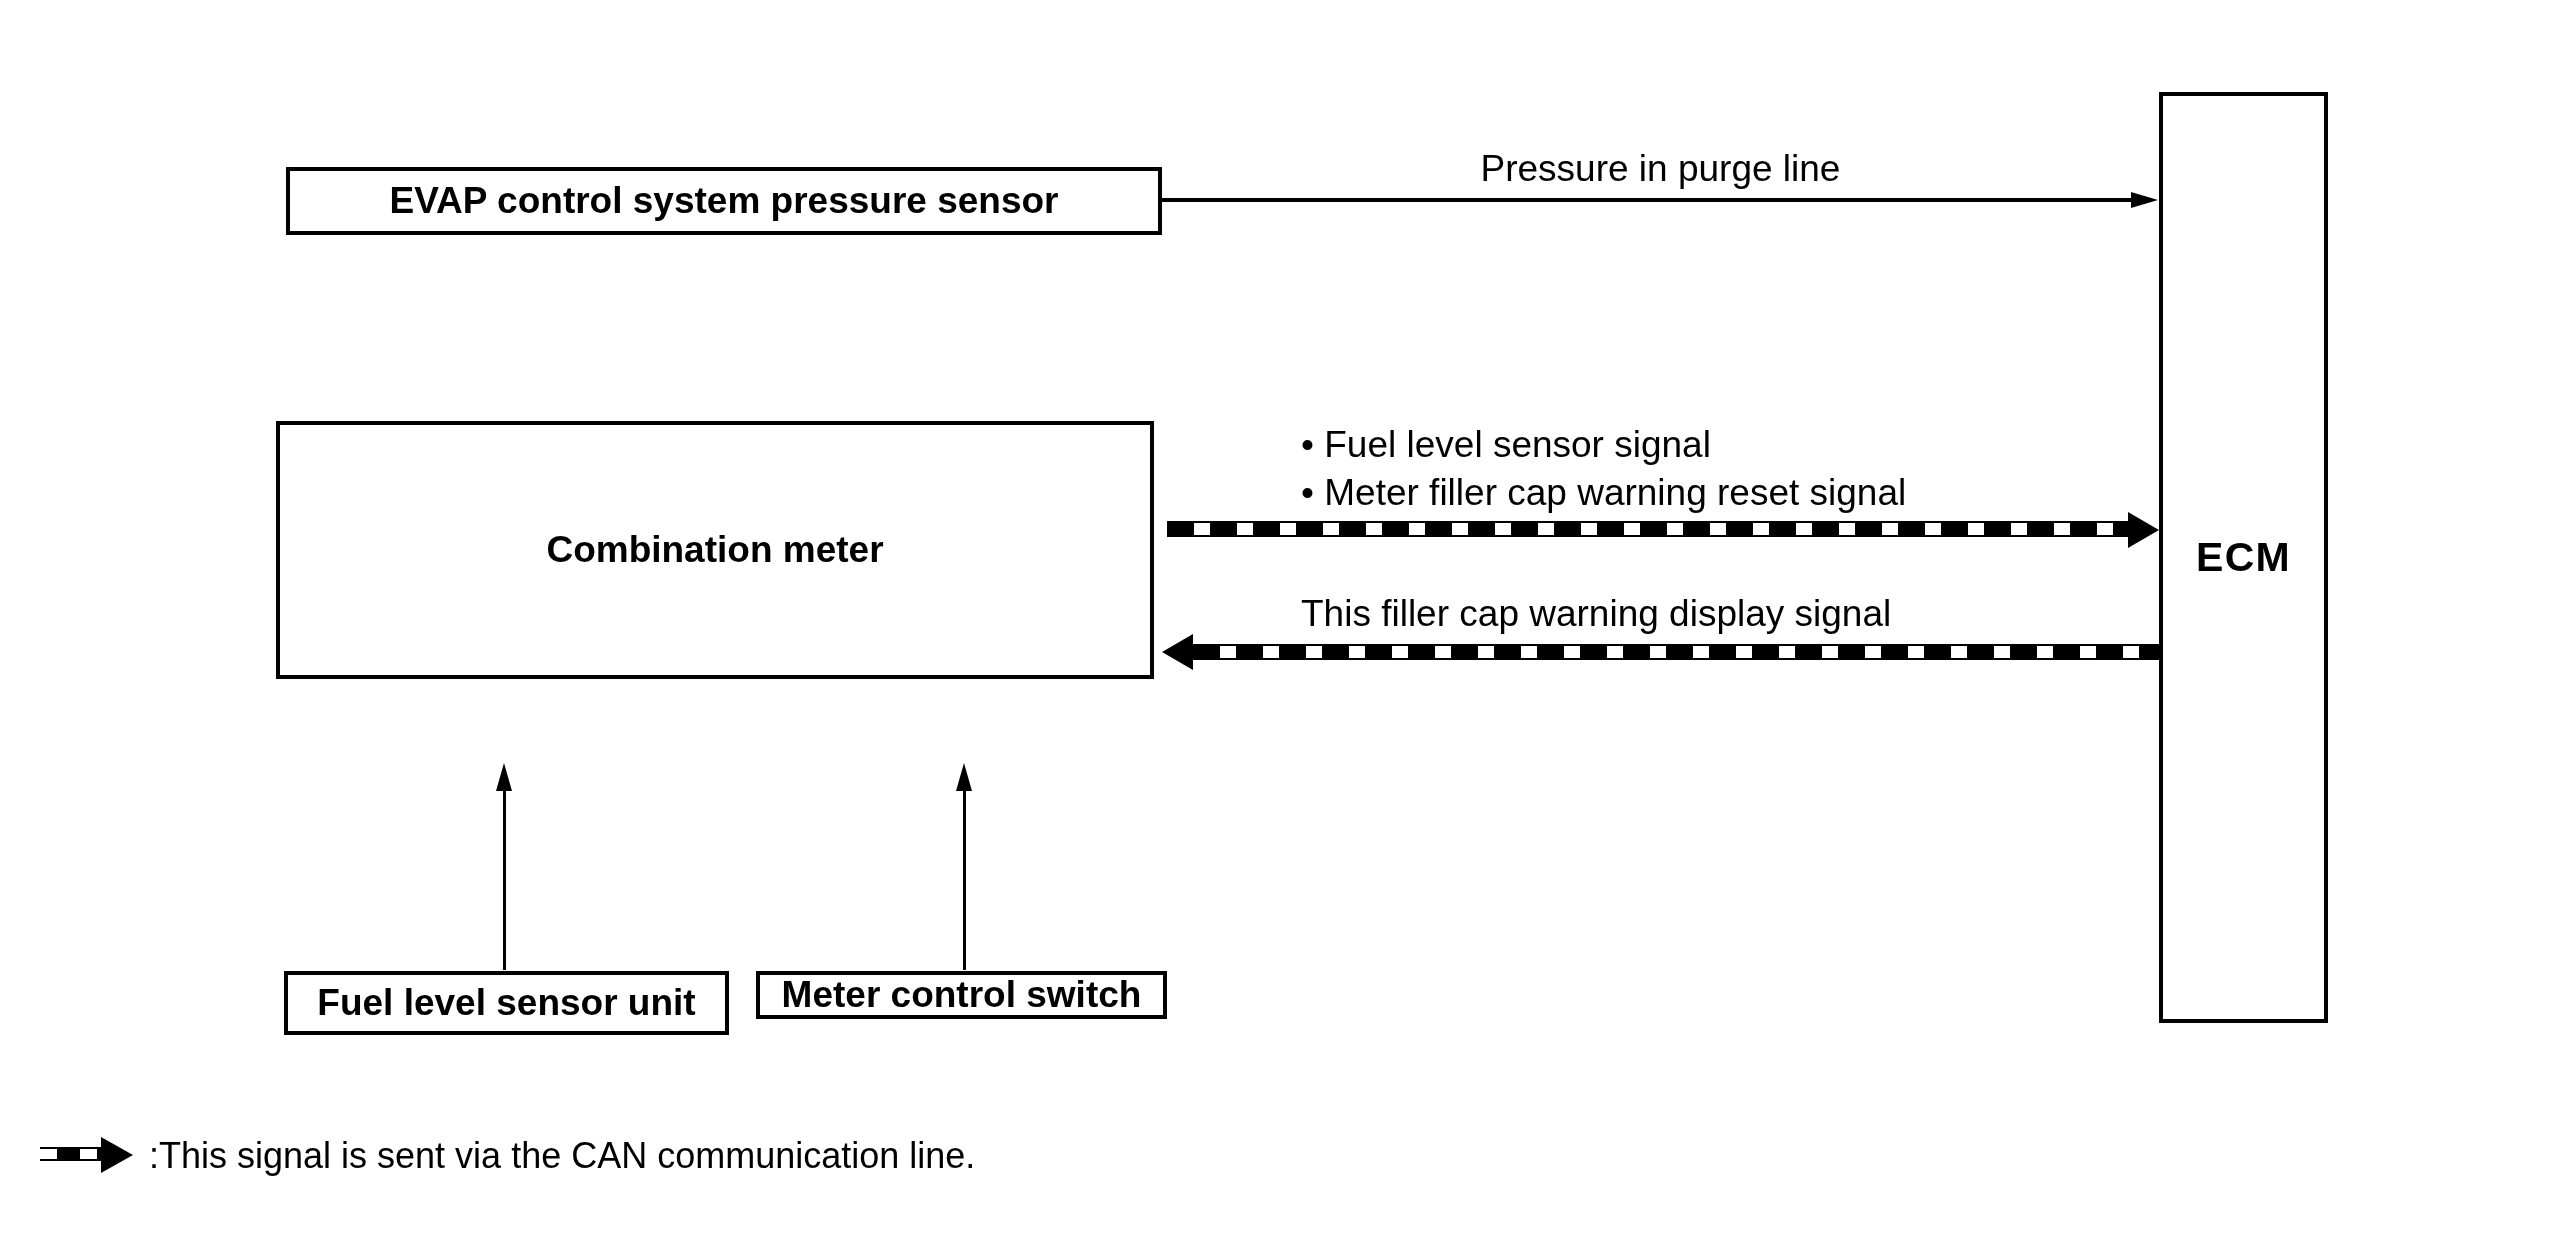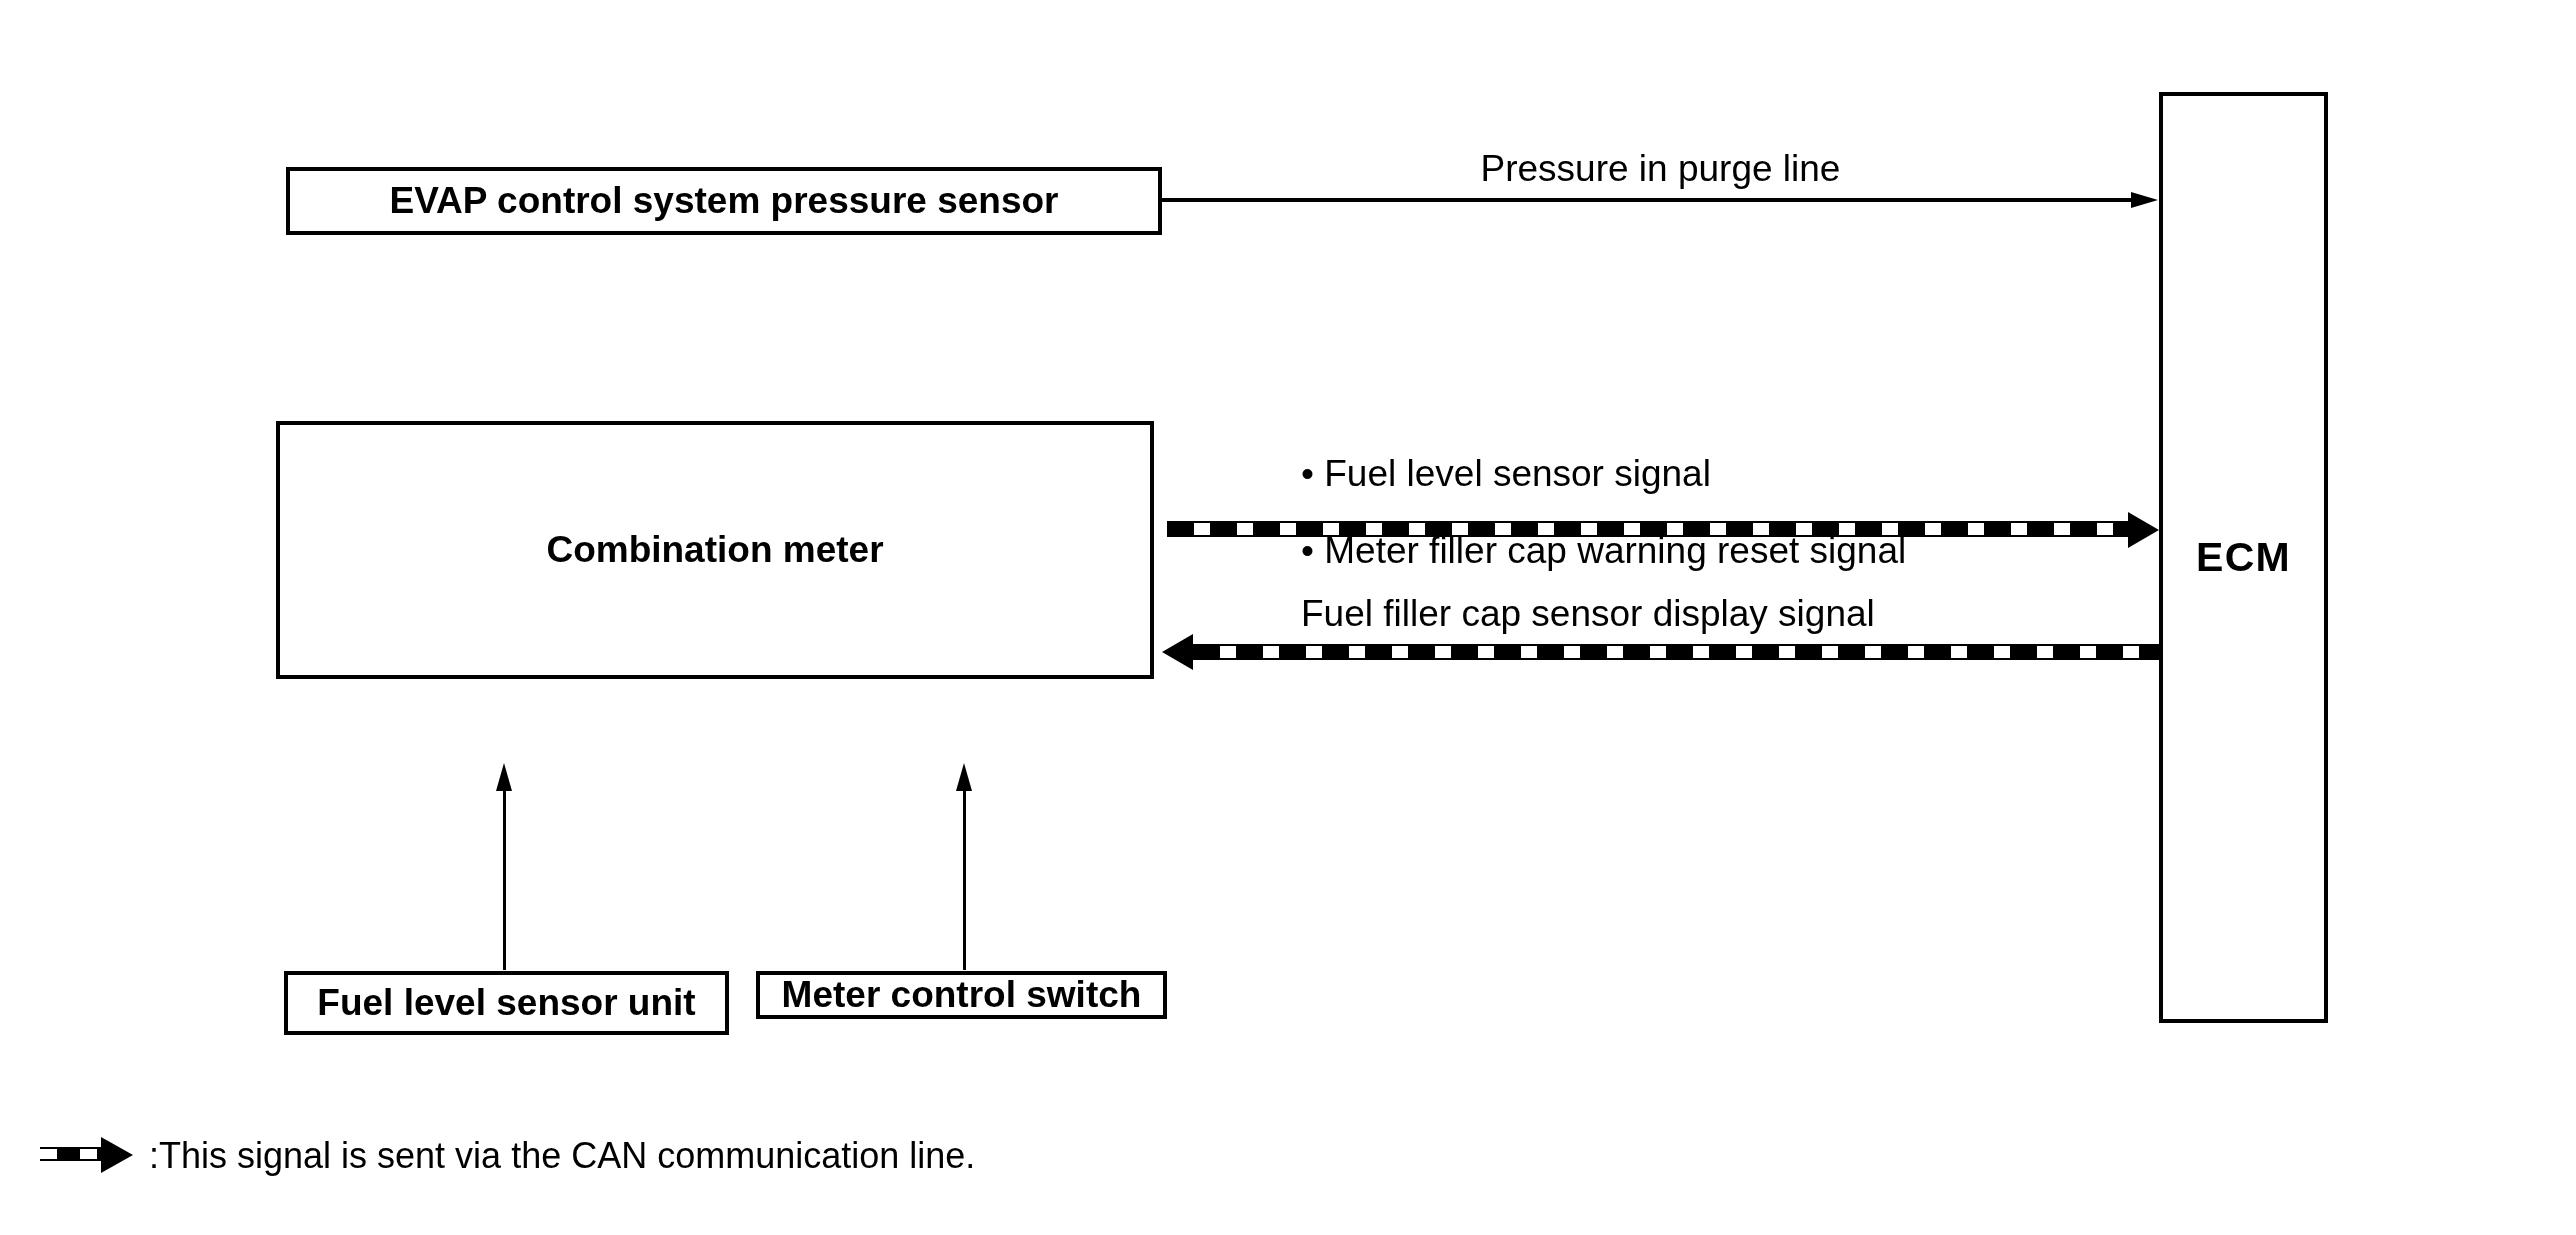--- a/index.html
+++ b/index.html
@@ -100,21 +100,21 @@
     border-bottom: 18px solid transparent;
     border-left: 32px solid #000;
   }
   .legend-text {
     position: absolute;
     font-size: 36px;
     line-height: 51px;
     white-space: nowrap;
   }
   .ecm-label { font-size: 41px; letter-spacing: 1.3px; }
-  .bullets div { white-space: nowrap; margin-top: 29px; }
+  .bullets div { white-space: nowrap; }
 </style>
 </head>
 <body>
 
 <div id="canvas">
 
   <div class="box" style="left:286px; top:167px; width:876px; height:68px;">
     <span>EVAP control system pressure sensor</span>
   </div>
 
@@ -126,21 +126,21 @@
     <span>Combination meter</span>
   </div>
 
   <div class="label bullets" style="left:1301px; top:421px;">
     <div><span>•</span> <span>Fuel level sensor signal</span></div>
     <div><span>•</span> <span>Meter filler cap warning reset signal</span></div>
   </div>
   <div class="can-band" style="left:1167px; top:521px; width:962px;"></div>
   <div class="can-head-right" style="left:2128px; top:512px;"></div>
 
-  <div class="label" style="left:1301px; top:590px;">Fuel filler cap sensor display signal</div>
+  <div class="label" style="left:1301px; top:590px;">This filler cap warning display signal</div>
   <div class="can-head-left" style="left:1162px; top:634px;"></div>
   <div class="can-band" style="left:1193px; top:644px; width:966px;"></div>
 
   <div class="box" style="left:2159px; top:92px; width:169px; height:931px;">
     <span class="ecm-label">ECM</span>
   </div>
 
   <div class="head-up-thin" style="left:496px; top:763px;"></div>
   <div class="vline" style="left:503px; top:788px; height:182px;"></div>
 

